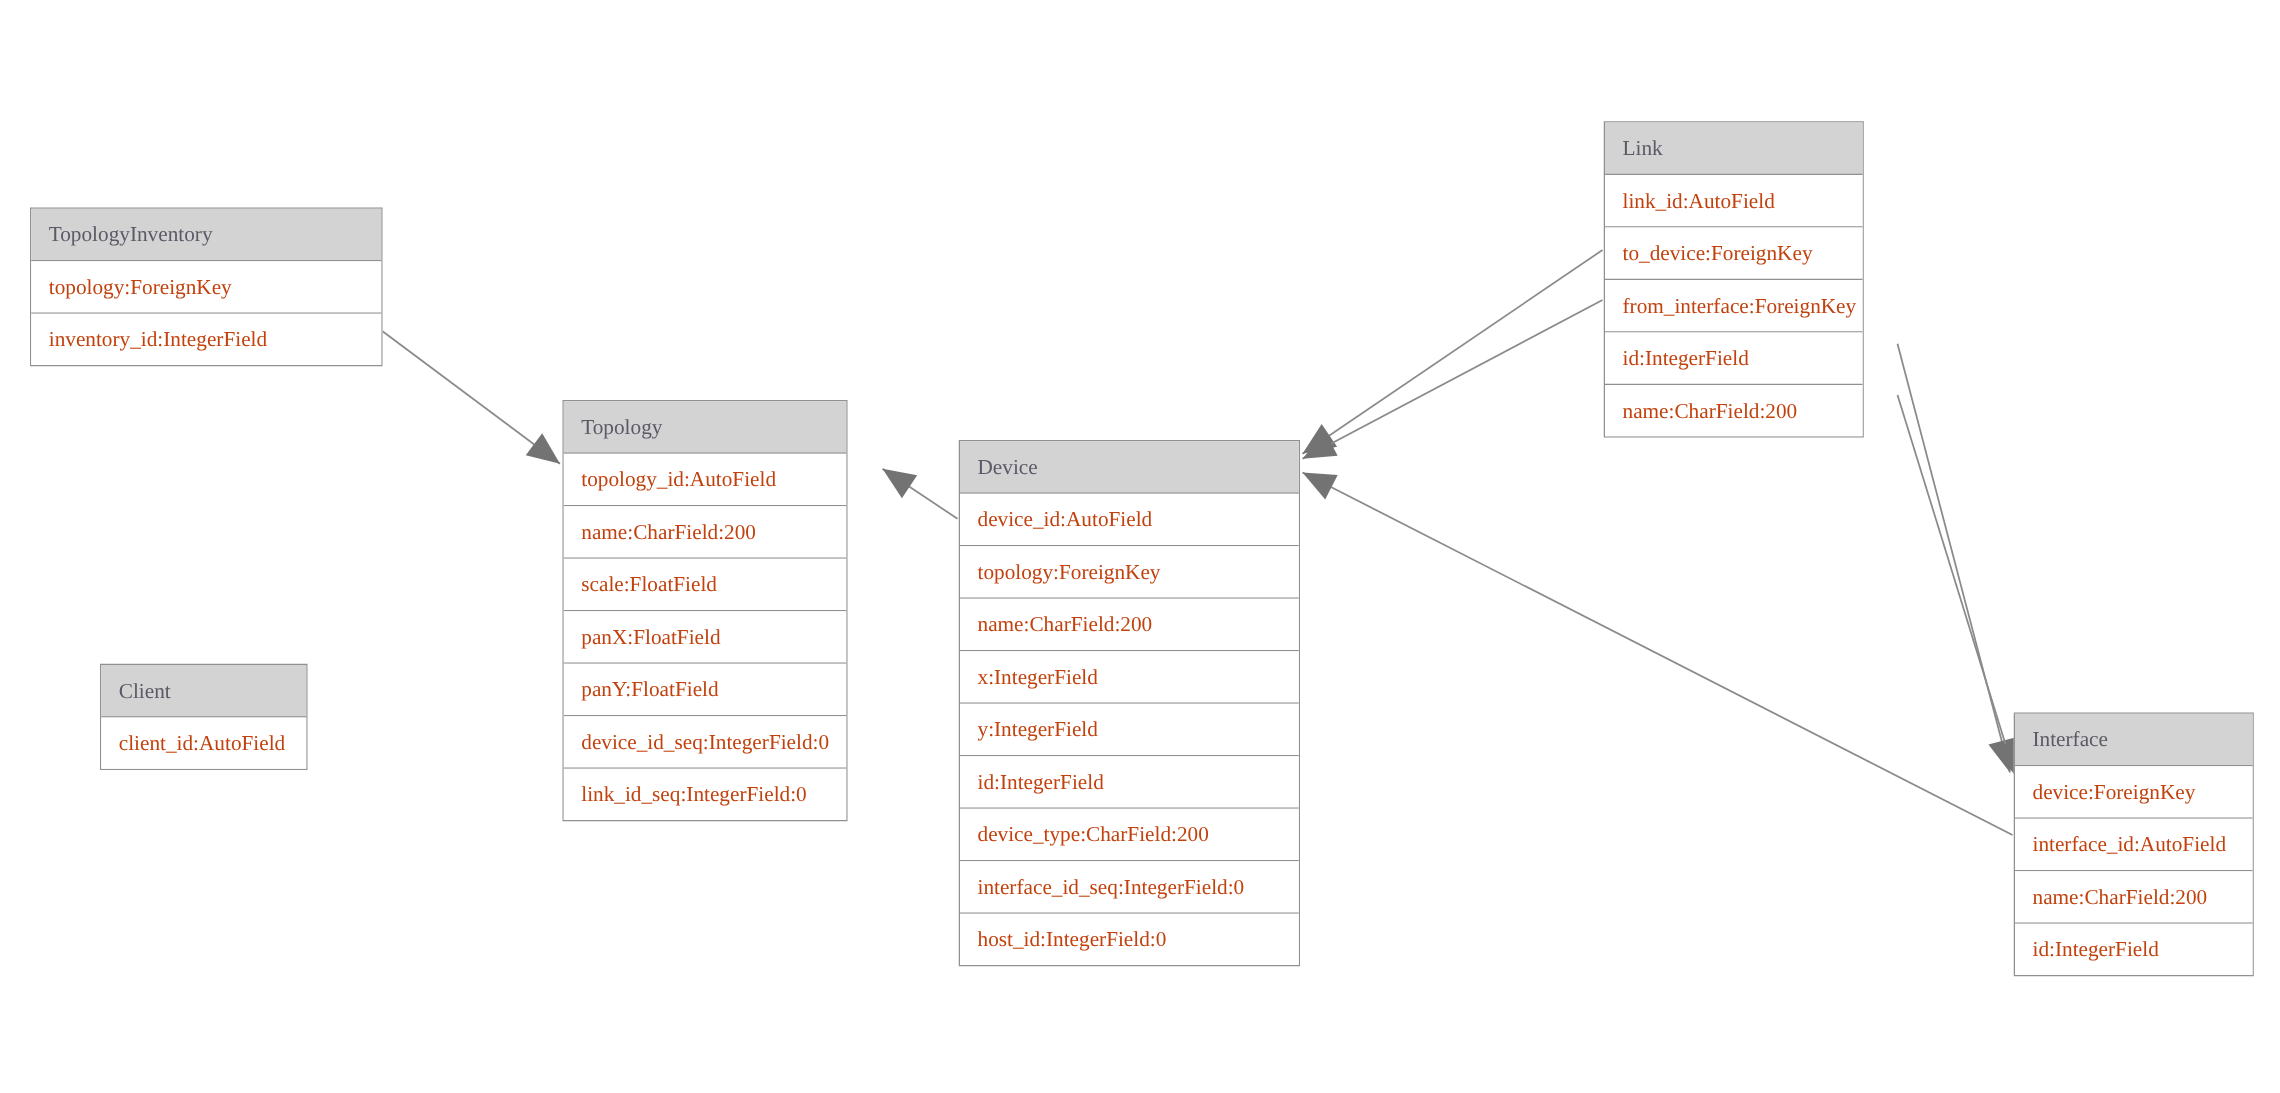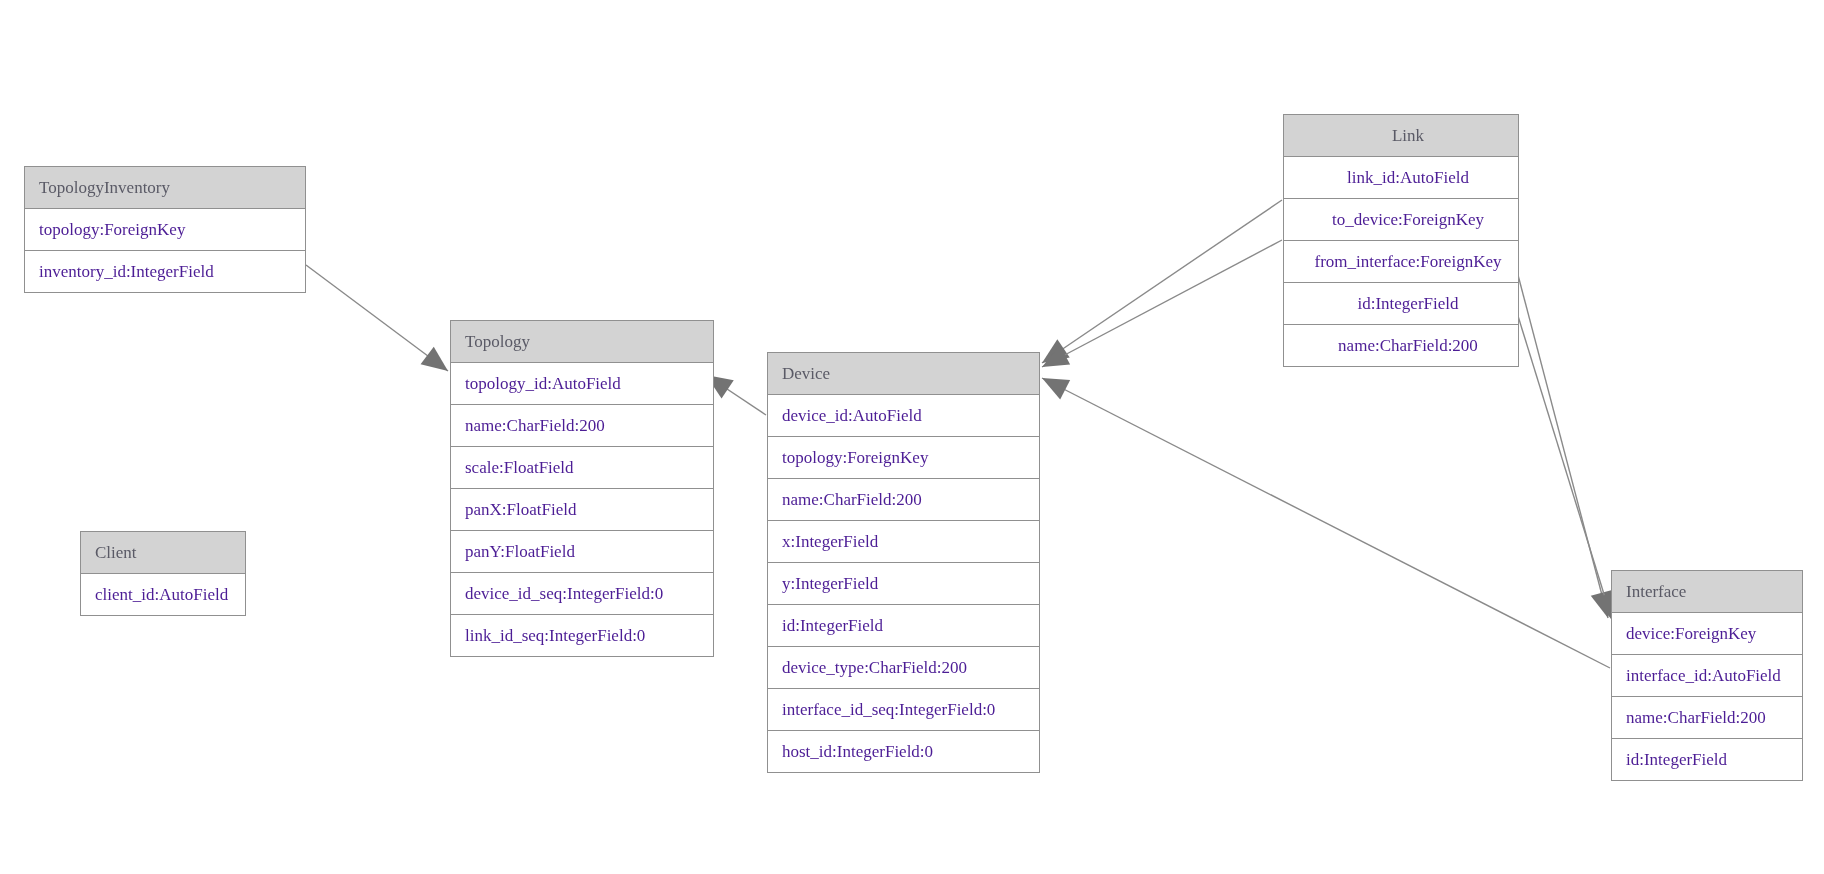--- a/index.html
+++ b/index.html
@@ -39,21 +39,21 @@
     color: #5a5a66;
     font-size: 17px;
     line-height: 1;
     padding: 12px 0 12px 14px;
     white-space: nowrap;
   }
   .entity-field {
     box-sizing: border-box;
     background: #ffffff;
     border-bottom: 1px solid #909090;
-    color: #4c1d95;
+    color: #c2410c;
     font-size: 17px;
     line-height: 1;
     padding: 12px 0 12px 14px;
     white-space: nowrap;
   }
   .entity-field:last-child {
     border-bottom: none;
   }
 </style>
 </head>
@@ -95,21 +95,21 @@
   <div id="entity-layer">
       <div class="entity" style="left: 24px; top: 166px; width: 282px;">
         <div class="entity-header">TopologyInventory</div>
         <div class="entity-field">topology:ForeignKey</div>
         <div class="entity-field">inventory_id:IntegerField</div>
       </div>
       <div class="entity" style="left: 80px; top: 531px; width: 166px;">
         <div class="entity-header">Client</div>
         <div class="entity-field">client_id:AutoField</div>
       </div>
-      <div class="entity" style="left: 450px; top: 320px; width: 264px;">
+      <div class="entity" style="left: 450px; top: 320px; width: 228px;">
         <div class="entity-header">Topology</div>
         <div class="entity-field">topology_id:AutoField</div>
         <div class="entity-field">name:CharField:200</div>
         <div class="entity-field">scale:FloatField</div>
         <div class="entity-field">panX:FloatField</div>
         <div class="entity-field">panY:FloatField</div>
         <div class="entity-field">device_id_seq:IntegerField:0</div>
         <div class="entity-field">link_id_seq:IntegerField:0</div>
       </div>
       <div class="entity" style="left: 767px; top: 316px; width: 273px; margin-top: 36px;">
@@ -117,21 +117,21 @@
         <div class="entity-field">device_id:AutoField</div>
         <div class="entity-field">topology:ForeignKey</div>
         <div class="entity-field">name:CharField:200</div>
         <div class="entity-field">x:IntegerField</div>
         <div class="entity-field">y:IntegerField</div>
         <div class="entity-field">id:IntegerField</div>
         <div class="entity-field">device_type:CharField:200</div>
         <div class="entity-field">interface_id_seq:IntegerField:0</div>
         <div class="entity-field">host_id:IntegerField:0</div>
       </div>
-      <div class="entity" style="left: 1283px; top: 114px; width: 236px; text-align: center;">
+      <div class="entity" style="left: 1283px; top: 97px; width: 208px;">
         <div class="entity-header">Link</div>
         <div class="entity-field">link_id:AutoField</div>
         <div class="entity-field">to_device:ForeignKey</div>
         <div class="entity-field">from_interface:ForeignKey</div>
         <div class="entity-field">id:IntegerField</div>
         <div class="entity-field">name:CharField:200</div>
       </div>
       <div class="entity" style="left: 1611px; top: 570px; width: 192px;">
         <div class="entity-header">Interface</div>
         <div class="entity-field">device:ForeignKey</div>

